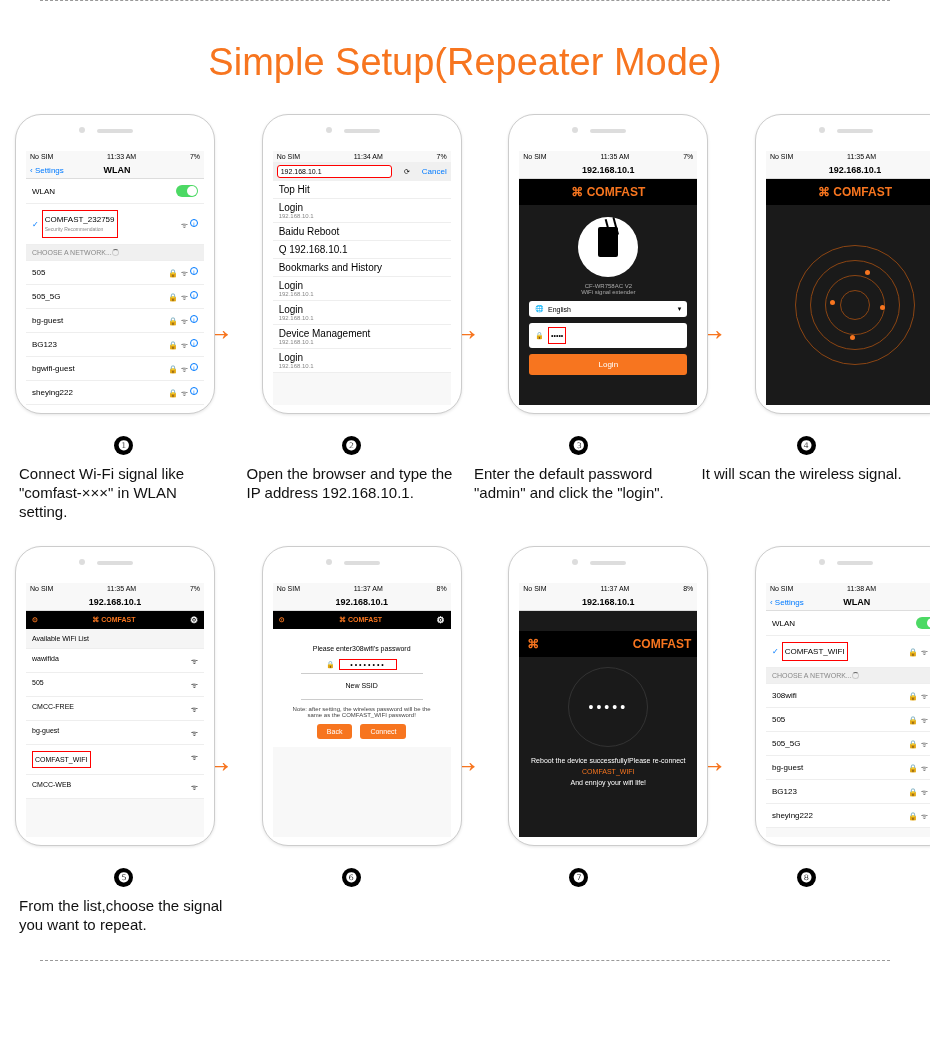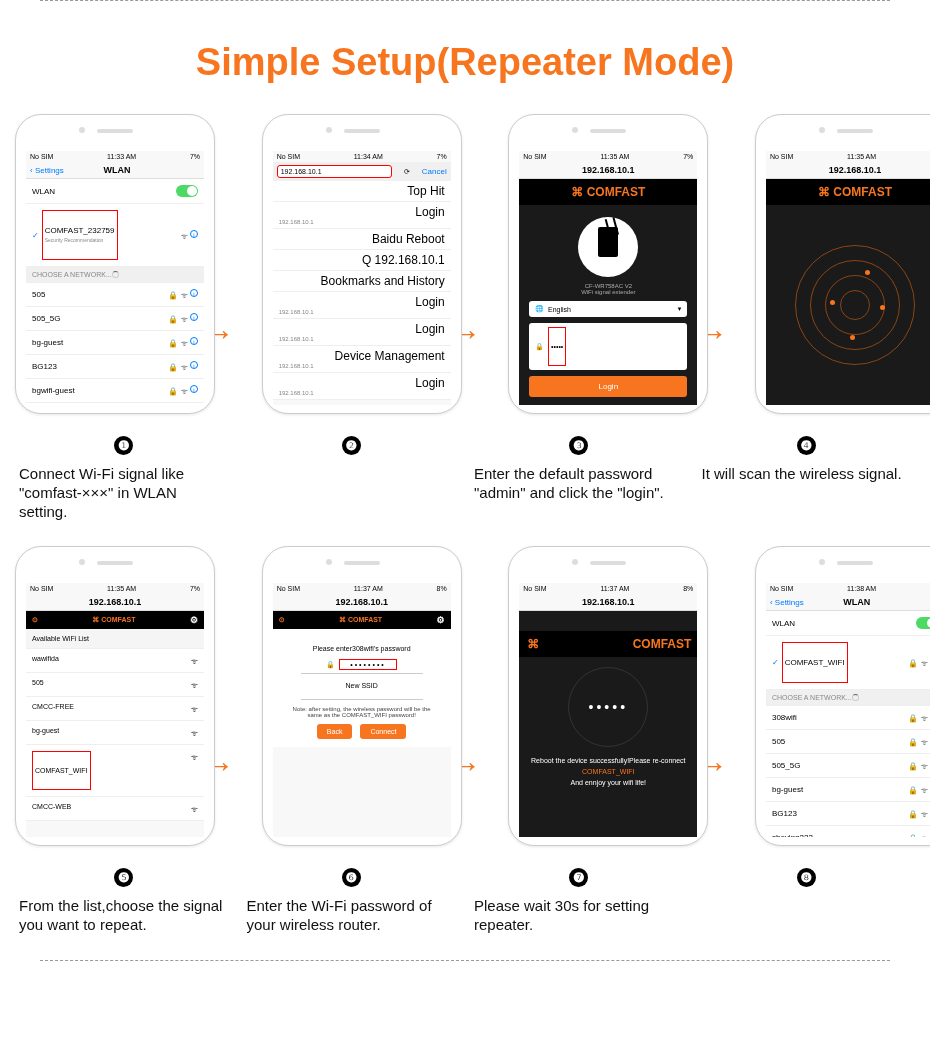--- a/index.html
+++ b/index.html
@@ -1,41 +1,41 @@
 <!DOCTYPE html>
 <html><head>
 <meta charset="utf-8">
 <style>
   * { box-sizing: border-box; margin: 0; padding: 0; }
   body { font-family: Arial, sans-serif; background: #fff; width: 930px; }
   .divider { border-top: 1px dashed #999; margin: 0 40px; }
-  .title { color: #f7751f; font-size: 38px; font-weight: bold; text-align: center; margin: 40px 0 30px; }
+  .title { color: #f7751f; font-size: 38px; font-weight: normal; text-align: center; margin: 40px 0 30px; }
   .grid { display: flex; flex-wrap: wrap; padding: 0 10px; }
   .step-row { display: flex; align-items: center; justify-content: space-between; width: 100%; padding: 0 5px; }
   .arrow { color: #f7751f; font-size: 32px; font-weight: bold; margin: 0 -8px; flex-shrink: 0; align-self: center; margin-top: 130px; }
   .step { width: 160px; flex-shrink: 0; }
   .phone { width: 200px; height: 300px; background: #fff; border: 1px solid #ccc; border-radius: 26px; position: relative; padding: 36px 10px 10px; box-shadow: 0 1px 3px rgba(0,0,0,0.1); }
   .phone::before { content: ""; position: absolute; top: 14px; left: 50%; transform: translateX(-50%); width: 36px; height: 4px; background: #ddd; border-radius: 3px; }
   .phone::after { content: ""; position: absolute; top: 12px; left: 50%; margin-left: -36px; width: 6px; height: 6px; background: #ddd; border-radius: 50%; }
   .screen { width: 100%; height: 254px; background: #f8f8f8; overflow: hidden; font-size: 7px; position: relative; }
   .status-bar { display: flex; justify-content: space-between; padding: 2px 4px; background: #f8f8f8; font-size: 7px; }
   .nav-bar { display: flex; align-items: center; padding: 3px 4px; background: #f8f8f8; border-bottom: 1px solid #ddd; font-size: 8px; }
   .nav-back { color: #007aff; font-size: 8px; }
   .nav-title { flex: 1; text-align: center; font-weight: bold; font-size: 9px; }
   .wlan-row { display: flex; align-items: center; padding: 6px 6px; background: #fff; border-bottom: 1px solid #eee; font-size: 8px; }
   .wlan-row.header { background: #f0f0f0; color: #888; font-size: 7px; padding: 4px 6px; }
   .toggle { width: 22px; height: 12px; background: #4cd964; border-radius: 6px; position: relative; margin-left: auto; }
   .toggle::after { content: ""; position: absolute; right: 1px; top: 1px; width: 10px; height: 10px; background: #fff; border-radius: 50%; }
   .wifi-icons { margin-left: auto; display: flex; gap: 2px; color: #666; font-size: 8px; }
-  .red-box { border: 1px solid red; padding: 15px 2px; }
+  .red-box { border: 1px solid red; padding: 4px 2px; }
   .addr-bar { display: flex; align-items: center; padding: 3px 4px; gap: 12px; background: #f0f0f0; }
   .addr-input { flex: 1; background: #fff; border-radius: 3px; padding: 2px 3px; font-size: 7px; border: 1px solid red; }
   .cancel-link { color: #007aff; font-size: 8px; }
   .search-row { padding: 3px 6px; background: #fff; border-bottom: 1px solid #eee; }
-  .search-title { font-size: 12px; color: #000; text-align: right; }
+  .search-title { font-size: 10px; color: #000; }
   .search-sub { font-size: 6px; color: #888; }
   .comfast-header { background: #000; color: #f7751f; padding: 6px; text-align: center; font-size: 12px; font-weight: bold; display: flex; align-items: center; justify-content: space-between; }
   .comfast-dark { background: #1a1a1a; color: #fff; height: 100%; }
   .device-img { width: 60px; height: 60px; background: #fff; border-radius: 50%; margin: 12px auto 6px; position: relative; }
   .device-img::before { content: ""; position: absolute; left: 50%; top: 10px; transform: translateX(-50%); width: 20px; height: 30px; background: #000; border-radius: 2px; }
   .device-img::after { content: ""; position: absolute; left: 50%; top: 2px; transform: translateX(-50%) rotate(-15deg); width: 2px; height: 18px; background: #000; box-shadow: 8px 0 0 #000; }
   .device-label { text-align: center; font-size: 6px; color: #aaa; }
   .form-row { display: flex; align-items: center; background: #fff; color: #000; margin: 6px 10px; padding: 4px 6px; border-radius: 3px; font-size: 7px; gap: 4px; }
   .login-btn { background: #f7751f; color: #fff; text-align: center; padding: 6px; margin: 6px 10px; border-radius: 3px; font-size: 8px; }
   .radar { width: 120px; height: 120px; margin: 40px auto; position: relative; }
@@ -254,20 +254,21 @@
     </div>
   </div>
 
   <div class="caption-row">
     <div class="caption">
         <div class="step-num"><span>❶</span></div>
         <div class="step-text">Connect Wi-Fi signal like "comfast-×××" in WLAN setting.</div>
       </div>
     <div class="caption">
         <div class="step-num"><span>❷</span></div>
+        <div class="step-text">Open the browser and type the IP address 192.168.10.1.</div>
       </div>
     <div class="caption">
         <div class="step-num"><span>❸</span></div>
         <div class="step-text">Enter the default password "admin" and click the "login".</div>
       </div>
     <div class="caption">
         <div class="step-num"><span>❹</span></div>
         <div class="step-text">It will scan the wireless signal.</div>
       </div>
   </div>
@@ -435,25 +436,23 @@
     </div>
   </div>
 
   <div class="caption-row">
     <div class="caption">
         <div class="step-num"><span>❺</span></div>
         <div class="step-text">From the list,choose the signal you want to repeat.</div>
       </div>
     <div class="caption">
         <div class="step-num"><span>❻</span></div>
-        <div class="step-text">Enter the Wi-Fi password of your wireless router.</div>
       </div>
     <div class="caption">
         <div class="step-num"><span>❼</span></div>
-        <div class="step-text">Please wait 30s for setting repeater.</div>
       </div>
     <div class="caption">
         <div class="step-num"><span>❽</span></div>
       </div>
   </div>
 
 </div>
 
 <div class="divider"></div>
 

